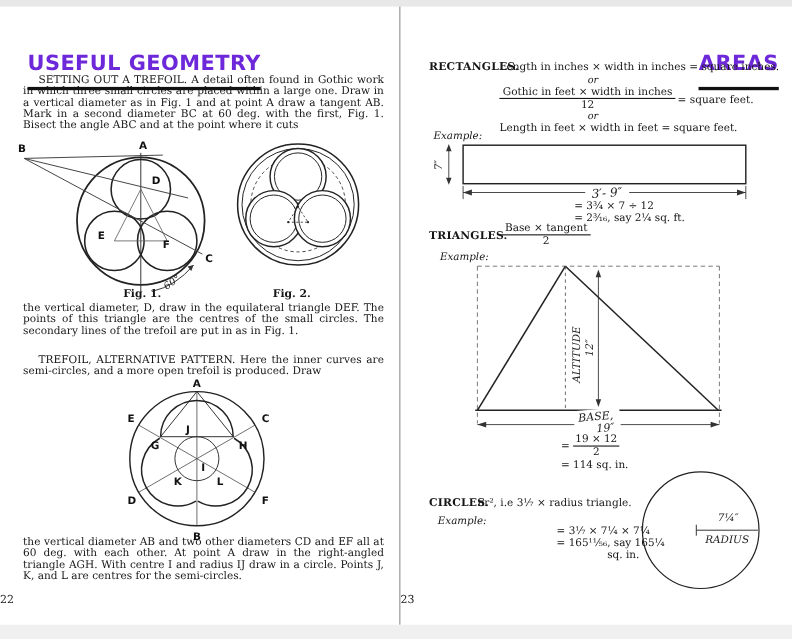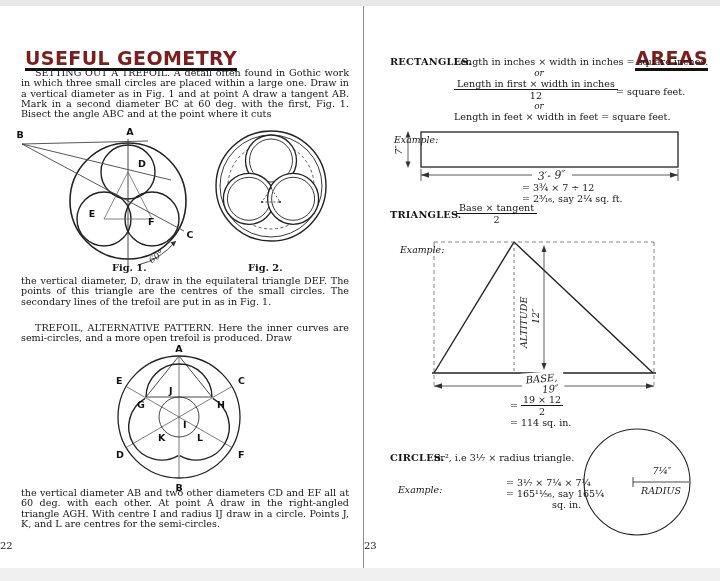--- a/index.html
+++ b/index.html
@@ -6,39 +6,39 @@
   body{width:720px;height:581px;position:relative;background:#ffffff;overflow:hidden;
        font-family:"DejaVu Serif",serif;color:#161616;
        -webkit-font-smoothing:antialiased;}
   .strip-top{position:absolute;left:0;top:0;width:720px;height:6px;background:#e8e8e8;}
   .strip-bottom{position:absolute;left:0;top:568px;width:720px;height:13px;background:#f0f0f0;}
   .divider{position:absolute;left:363px;top:6px;width:1px;height:562px;background:#8f8f8f;}
   .page{position:absolute;top:6px;height:562px;}
   .page-left{left:0;width:363px;}
   .page-right{left:364px;width:356px;}
   .ptitle{position:absolute;font-family:"DejaVu Sans",sans-serif;font-weight:bold;
-          font-size:19px;letter-spacing:.4px;color:#7f1d1d;
-          border-bottom:3px solid #111;padding-bottom:0;line-height:1;}
+          font-size:19px;letter-spacing:.4px;color:#6d28d9;
+          border-bottom:3px solid #111;padding-bottom:11px;line-height:1;}
   .t-left{left:25px;top:30px;}
   .t-right{right:12px;top:30px;}
   .para{position:absolute;left:21px;width:328px;margin:0;font-size:9.6px;line-height:10.3px;
         text-align:justify;}
   .indent{text-indent:14px;}
   .figcap{position:absolute;font-size:9.8px;font-weight:bold;}
   .pagenum{position:absolute;left:0;width:100%;text-align:left;font-size:10px;top:534px;}
   svg{position:absolute;overflow:visible;}
   .figlbl{font-family:"DejaVu Sans",sans-serif;font-weight:bold;font-size:9.5px;fill:#111;}
   .hand{font-style:italic;font-family:"DejaVu Serif",serif;fill:#222;}
   .seclbl{position:absolute;font-size:9.8px;font-weight:bold;letter-spacing:.2px;}
   .fmla{position:absolute;font-size:9.6px;}
   .orword{position:absolute;font-size:8.8px;font-style:italic;text-align:center;}
   .fracbox{position:absolute;text-align:center;font-size:9.6px;}
   .fracbox .num{border-bottom:1px solid #161616;padding:0 3px;display:block;}
   .fracbox .den{display:block;}
-  .example{position:absolute;font-size:9.4px;font-style:italic;margin-top:16px;}
+  .example{position:absolute;font-size:9.4px;font-style:italic;}
   .calc{position:absolute;font-size:9.5px;line-height:11px;}
   .calcrow{display:flex;align-items:center;}
   .calcrow .frc{text-align:center;margin-left:3px;}
   .calcrow .frc .num{border-bottom:1px solid #161616;padding:0 2px;display:block;}
 </style>
 </head>
 <body>
 
 <div class="strip-top"></div>
 <div class="divider"></div>
@@ -129,21 +129,21 @@
   <div class="pagenum">22</div>
 </div>
 
 <div class="page page-right">
   <h1 class="ptitle t-right">AREAS</h1>
 
   <div class="seclbl" style="left:26px;top:50px;">RECTANGLES.</div>
   <div class="fmla" style="left:90px;top:50px;">Length in inches × width in inches = square inches.</div>
   <div class="orword" style="left:90px;top:62px;width:170px;">or</div>
   <div class="fracbox" style="left:90px;top:72px;">
-    <span class="num">Length in first × width in inches</span>
+    <span class="num">Gothic in feet × width in inches</span>
     <span class="den">12</span>
   </div>
   <div class="fmla" style="left:252px;top:80px;">= square feet.</div>
   <div class="orword" style="left:90px;top:95px;width:170px;">or</div>
   <div class="fmla" style="left:90px;top:105px;">Length in feet × width in feet = square feet.</div>
   <div class="example" style="left:30px;top:112px;">Example:</div>
 
   <svg width="306" height="82" viewBox="0 0 306 82" style="left:30px;top:118px;">
     <rect x="27" y="8" width="257" height="35" fill="none" stroke="#222" stroke-width="1.3"></rect>
     <g stroke="#333" stroke-width="0.8">

